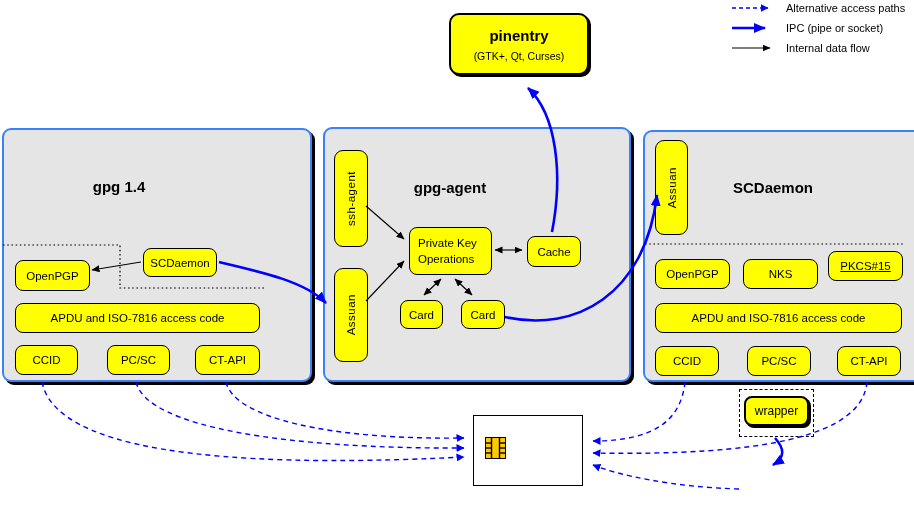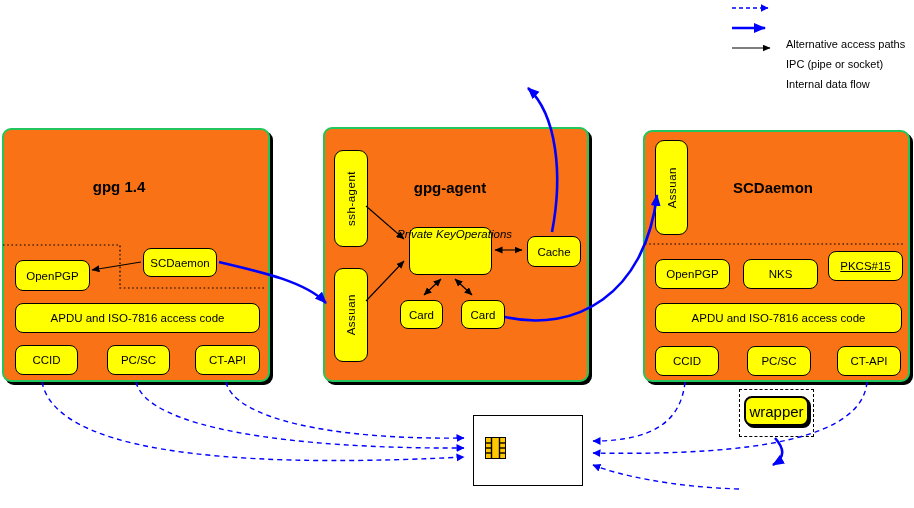--- a/index.html
+++ b/index.html
@@ -1,22 +1,22 @@
 <!DOCTYPE html>
 <html><head>
 <meta charset="utf-8">
 <style>
   html,body { margin:0; padding:0; background:#fff; }
   #stage {
     position:relative; width:914px; height:508px; background:#ffffff;
     font-family:"Liberation Sans", sans-serif; color:#000; overflow:hidden;
   }
   .bigbox {
-    position:absolute; background:#f97316; border:2px solid #22c55e;
-    border-radius:9px; box-shadow:3px 3px 0 #000;
+    position:absolute; background:#e5e5e5; border:2px solid #3b82f6;
+    border-radius:9px; box-shadow:3px 3px 0 #000;padding-left:42px;
   }
   .smallbox {
     position:absolute; background:#ffff00; border:2px solid #000;
     border-radius:8px; box-shadow:2px 2px 0 #000;
     display:flex; flex-direction:column; align-items:center; justify-content:center;
   }
   .module {
     position:absolute; background:#ffff00; border:1.3px solid #000;
     border-radius:8px; display:flex; align-items:center; justify-content:center;
     font-size:11.5px; white-space:nowrap;
@@ -27,55 +27,59 @@
   }
   .vmodule span {
     writing-mode:vertical-rl; transform:rotate(180deg);
     font-size:11.5px; letter-spacing:0.5px;
   }
   .box-title {
     position:absolute; font-weight:bold; font-size:15px; text-align:center;
   }
   .pin-title { font-weight:bold; font-size:15px; margin-bottom:6px; }
   .pin-sub { font-size:10.5px; }
-  .legend-label { position:absolute; font-size:11px; white-space:nowrap;margin-top:36px; }
+  .legend-label { position:absolute; font-size:11px; white-space:nowrap; }
   .dashed-rect { position:absolute; border:1.5px dashed #000; background:transparent; }
   .cardreader { position:absolute; background:#ffffff; border:1.5px solid #000; }
   .chip { position:absolute; }
   #overlay { position:absolute; left:0; top:0; width:914px; height:508px; z-index:6; pointer-events:none; }
 </style>
 </head>
 <body>
 
 <div id="stage">
 
   <div class="legend-label" style="left:786px; top:2px;">Alternative access paths</div>
   <div class="legend-label" style="left:786px; top:22px;">IPC (pipe or socket)</div>
   <div class="legend-label" style="left:786px; top:42px;">Internal data flow</div>
 
+  <div class="smallbox" style="left:449px; top:13px; width:136px; height:58px; border-radius:10px;">
+    <div class="pin-title">pinentry</div>
+    <div class="pin-sub">(GTK+, Qt, Curses)</div>
+  </div>
 
   <div class="bigbox" style="left:2px; top:128px; width:264px; height:250px;">
     <div class="box-title" style="left:40px; top:48px; width:150px;">gpg 1.4</div>
     <div class="module" style="left:11px;  top:130px; width:73px; height:29px;">OpenPGP</div>
     <div class="module" style="left:139px; top:118px; width:72px; height:27px;">SCDaemon</div>
     <div class="module" style="left:11px;  top:173px; width:243px; height:28px;">APDU and ISO-7816 access code</div>
     <div class="module" style="left:11px;  top:215px; width:61px; height:28px;">CCID</div>
     <div class="module" style="left:103px; top:215px; width:61px; height:28px;">PC/SC</div>
     <div class="module" style="left:191px; top:215px; width:63px; height:28px;">CT-API</div>
   </div>
 
   <div class="bigbox" style="left:323px; top:127px; width:262px; height:251px;">
     <div class="box-title" style="left:55px; top:50px; width:140px;">gpg-agent</div>
     <div class="vmodule" style="left:9px; top:21px;  width:32px; height:95px;">
       <span>ssh-agent</span>
     </div>
     <div class="vmodule" style="left:9px; top:139px; width:32px; height:92px;">
       <span>Assuan</span>
     </div>
-    <div class="module" style="left:84px; top:98px; width:83px; height:48px; flex-direction:row; align-items:flex-start; padding-left:8px; box-sizing:border-box;font-style:italic;">
+    <div class="module" style="left:84px; top:98px; width:83px; height:48px; flex-direction:column; align-items:flex-start; padding-left:8px; box-sizing:border-box;">
       <div style="margin-bottom:4px;">Private Key</div>
       <div>Operations</div>
     </div>
     <div class="module" style="left:202px; top:107px; width:52px; height:29px;">Cache</div>
     <div class="module" style="left:75px;  top:171px; width:41px; height:27px;">Card</div>
     <div class="module" style="left:136px; top:171px; width:42px; height:27px;">Card</div>
   </div>
 
   <div class="bigbox" style="left:643px; top:130px; width:263px; height:248px;">
     <div class="box-title" style="left:58px; top:47px; width:140px;">SCDaemon</div>
@@ -86,21 +90,21 @@
     <div class="module" style="left:98px;  top:127px; width:73px; height:28px;">NKS</div>
     <div class="module" style="left:183px; top:119px; width:73px; height:28px;text-decoration:underline;">PKCS#15</div>
     <div class="module" style="left:10px;  top:171px; width:245px; height:28px;">APDU and ISO-7816 access code</div>
     <div class="module" style="left:10px;  top:214px; width:62px; height:28px;">CCID</div>
     <div class="module" style="left:102px; top:214px; width:62px; height:28px;">PC/SC</div>
     <div class="module" style="left:192px; top:214px; width:62px; height:28px;">CT-API</div>
   </div>
 
   <div class="dashed-rect" style="left:739px; top:389px; width:73px; height:46px;"></div>
   <div class="smallbox" style="left:744px; top:396px; width:61px; height:26px;">
-    <div style="font-size:15px;">wrapper</div>
+    <div style="font-size:12px;">wrapper</div>
   </div>
 
   <div class="smallbox" style="left:739px; top:471px; width:68px; height:28px;margin-top:48px;">
     <div style="font-size:11.5px;">pcsd</div>
   </div>
 
   <div class="cardreader" style="left:473px; top:415px; width:108px; height:69px;">
     <svg class="chip" style="left:11px; top:21px;" width="21" height="22" viewBox="0 0 21 22">
       <rect x="0.5" y="0.5" width="20" height="21" fill="#ffc800" stroke="#000" stroke-width="1"></rect>
       <line x1="6.5" y1="0.5" x2="6.5" y2="21.5" stroke="#000" stroke-width="1.4"></line>

